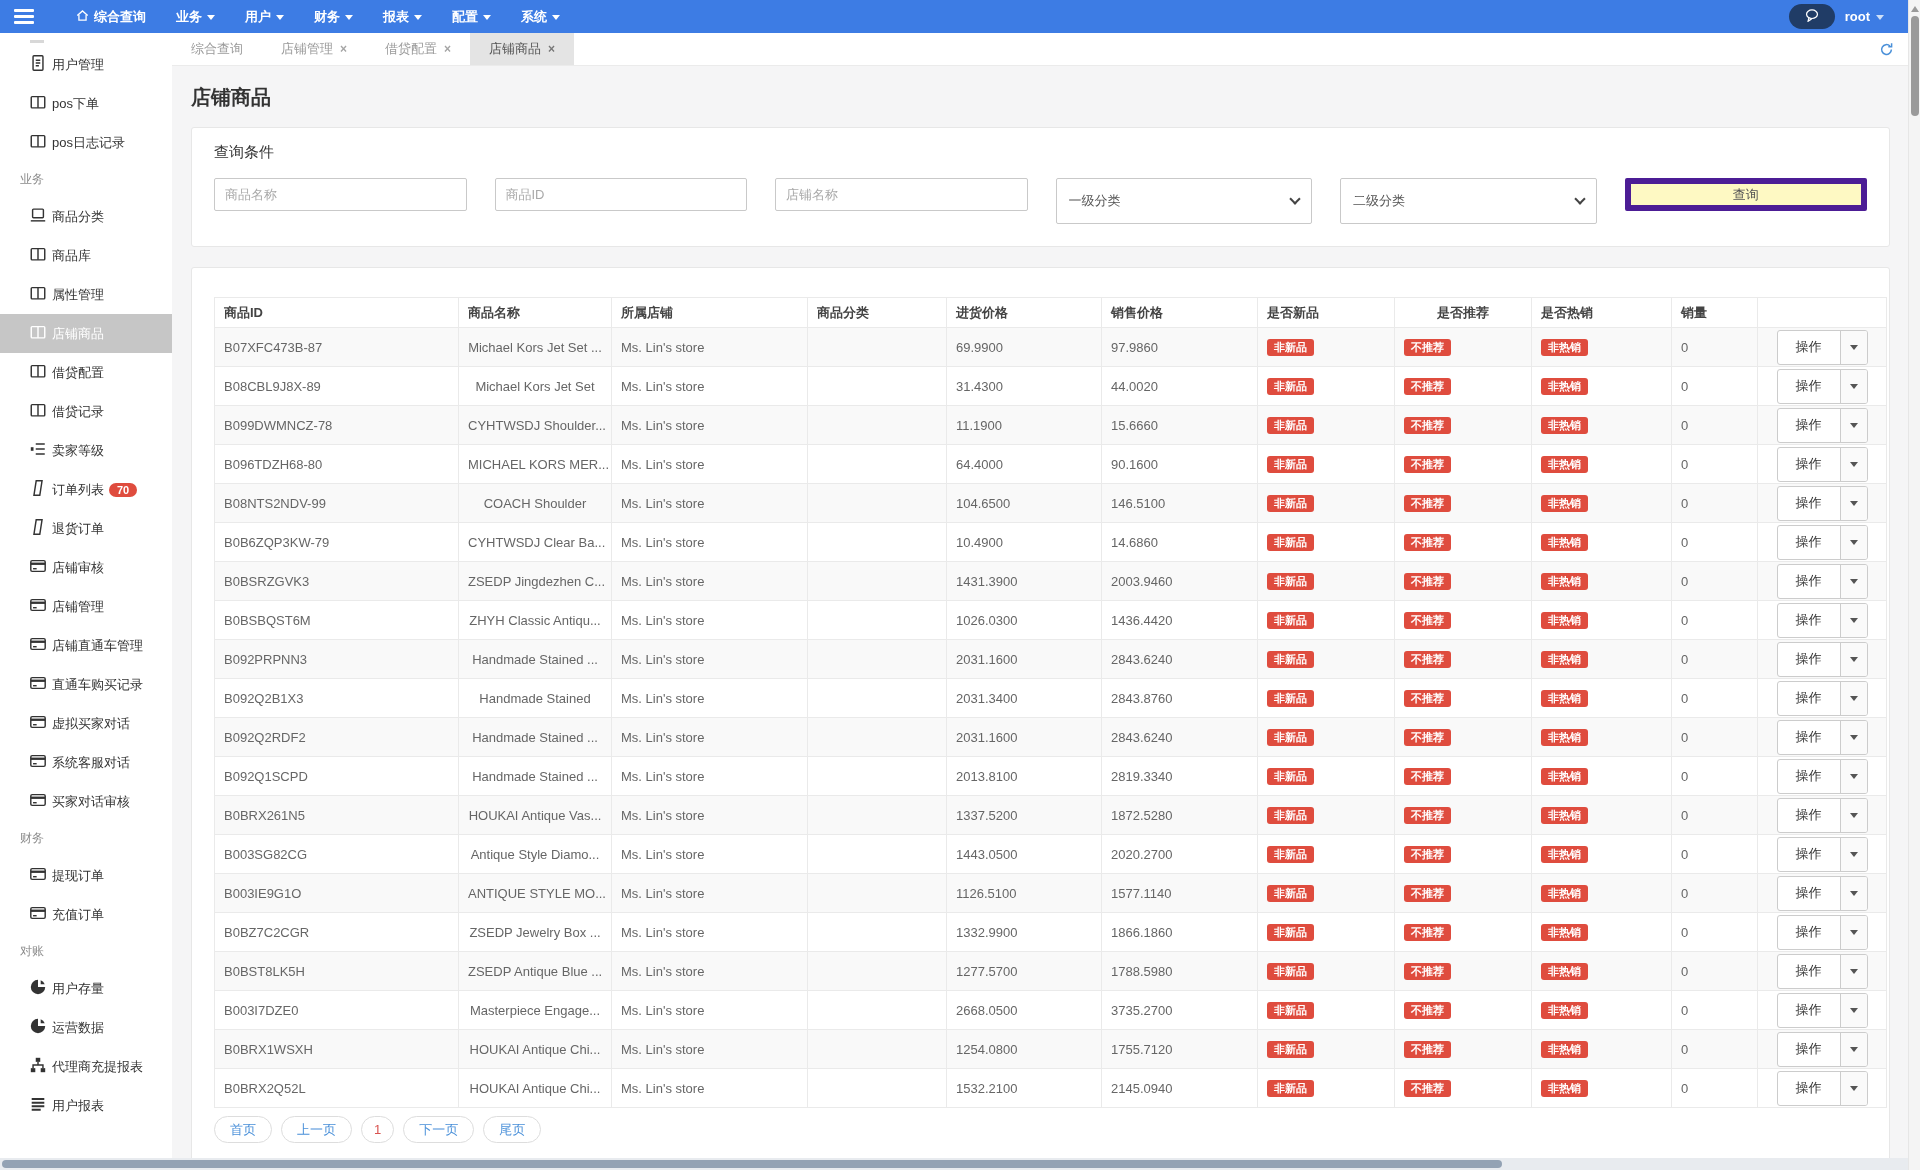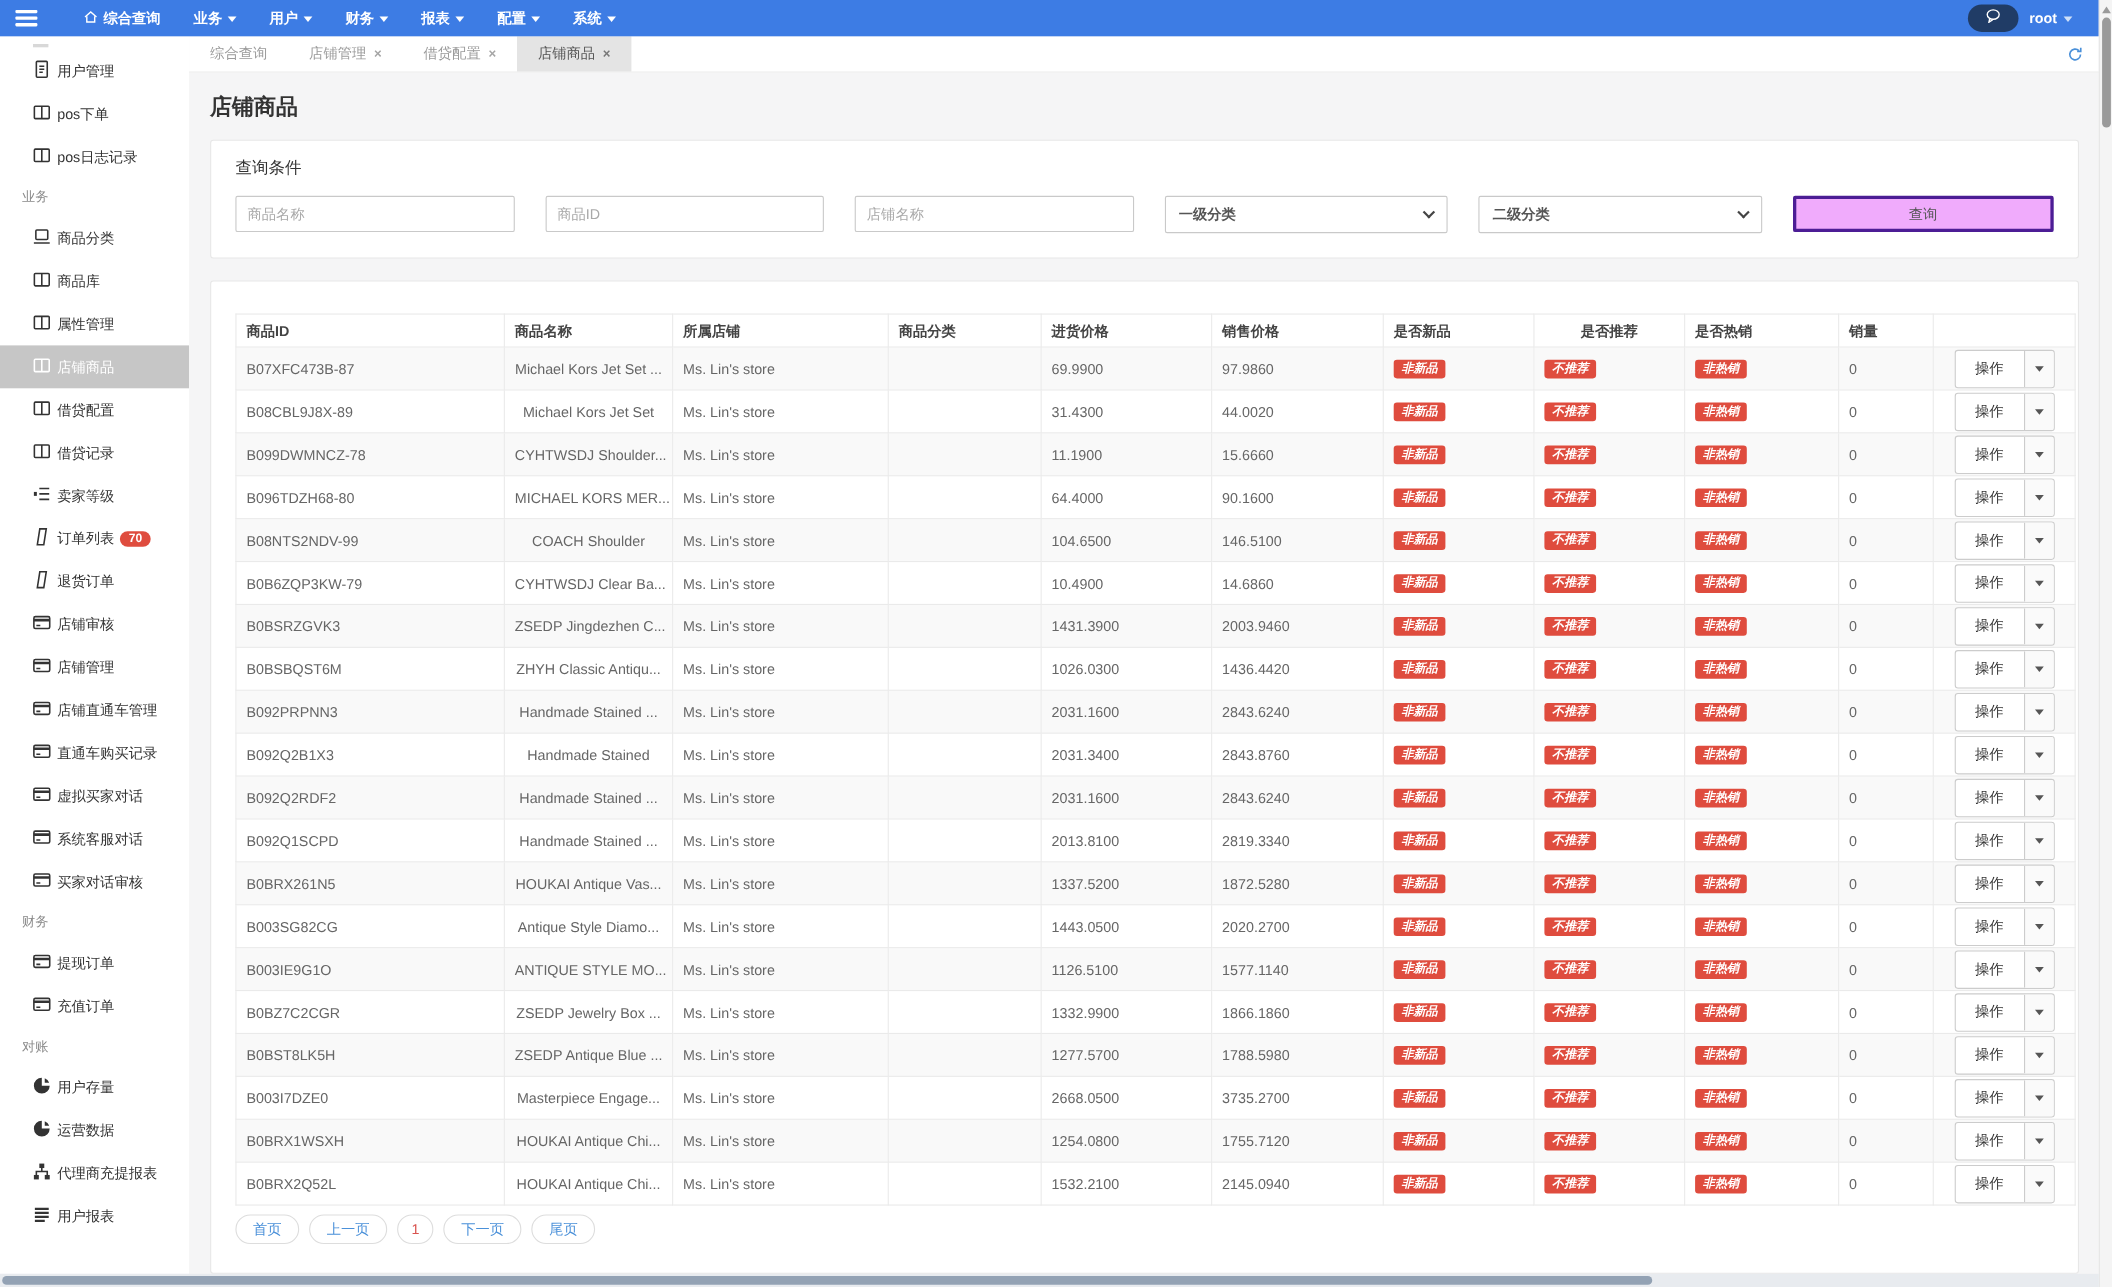--- a/index.html
+++ b/index.html
@@ -37,32 +37,32 @@
 
   
   .main { position:absolute; left:172px; top:66px; width:1736px; height:1092px; background:#f5f5f6; padding:14px 18px 0 19px; }
   .page-title { font-size:20px; font-weight:bold; color:#333; margin:4px 0 16px 0; }
   .card { background:#fff; border:1px solid #e7e7e7; border-radius:3px; }
   .card.query { padding:15px 22px 22px 22px; margin-bottom:20px; }
   .card-title { font-size:15px; font-weight:normal; color:#333; }
   .query-row { display:flex; gap:28px; margin-top:16px; }
   .q-input { flex:1; height:33px; border:1px solid #c9c9c9; border-radius:2px; background:#fff; padding:0 10px; font-size:13px; color:#333; font-family:inherit; }
   .q-input::placeholder { color:#a9a9a9; }
-  .q-select { flex:1; height:34px; border:1px solid #c9c9c9; border-radius:2px; background:#fff; display:flex; align-items:center; justify-content:space-between; padding:0 12px; font-size:13px; color:#555; cursor:pointer;font-weight:bold; }
+  .q-select { flex:1; height:46px; border:1px solid #c9c9c9; border-radius:2px; background:#fff; display:flex; align-items:center; justify-content:space-between; padding:0 12px; font-size:13px; color:#555; cursor:pointer; }
   .chev { width:8px; height:8px; border-right:2px solid #444; border-bottom:2px solid #444; transform:rotate(45deg); margin-top:-4px; }
-  .q-btn { flex:1; height:33px; border:3px solid #4c1d95; border-radius:2px; background:#f0abfc; font-size:13px; color:#555; cursor:pointer; font-family:inherit; }
+  .q-btn { flex:1; height:33px; border:6px solid #4c1d95; border-radius:2px; background:#fef9c3; font-size:13px; color:#555; cursor:pointer; font-family:inherit; }
 
   .card.results { padding:15px 22px 26px 22px; }
   table { border-collapse:collapse; table-layout:fixed; margin-top:14px; width:1672px; }
   th, td { border:1px solid #eaeaea; font-size:13px; height:30px; padding:0 9px; overflow:hidden; white-space:nowrap; text-align:left; }
   th { color:#444; font-weight:bold; background:#fff; }
   td { color:#666; height:39px; }
   tr.odd td { background:#f9f9f9; }
   td.c-name { text-align:center; }
-  .pill { display:inline-block; background:#df4c3e; color:#fff; font-size:11px; font-weight:bold; padding:3px 7px; border-radius:3px; line-height:1;font-style:italic; }
+  .pill { display:inline-block; background:#df4c3e; color:#fff; font-size:11px; font-weight:bold; padding:3px 7px; border-radius:3px; line-height:1; }
   .act-btn { display:inline-flex; height:35px; border:1px solid #ccc; border-radius:3px; background:#fff; overflow:hidden; cursor:pointer; }
   .act-btn .t { padding:0 18px; display:flex; align-items:center; font-size:13px; color:#333; }
   .act-btn .c { width:27px; border-left:1px solid #ccc; display:flex; align-items:center; justify-content:center; background:#fafafa; }
   .act-caret { width:0; height:0; border-left:4px solid transparent; border-right:4px solid transparent; border-top:5px solid #555; }
   td.c-act { text-align:center; }
 
   .pagination { display:flex; align-items:center; gap:9px; margin-top:8px; }
   .pg { height:27px; border:1px solid #ddd; border-radius:14px; background:#fff; color:#4a90d9; font-size:13px; padding:0 15px; display:flex; align-items:center; cursor:pointer; }
   .pg.current { color:#d9534f; padding:0 12px; }
 

